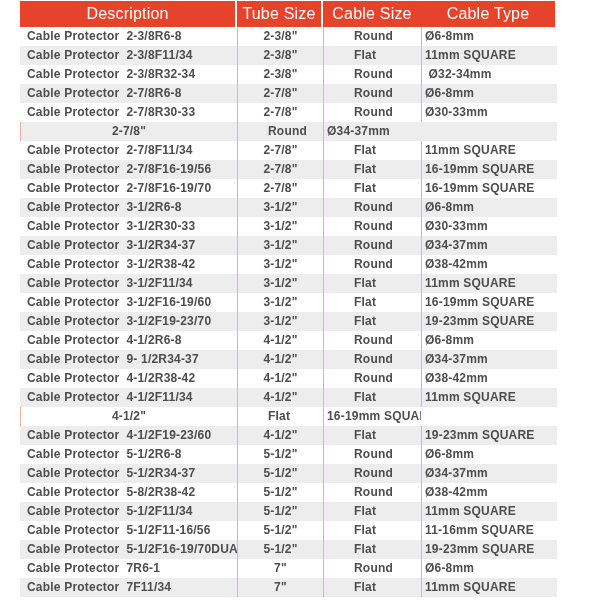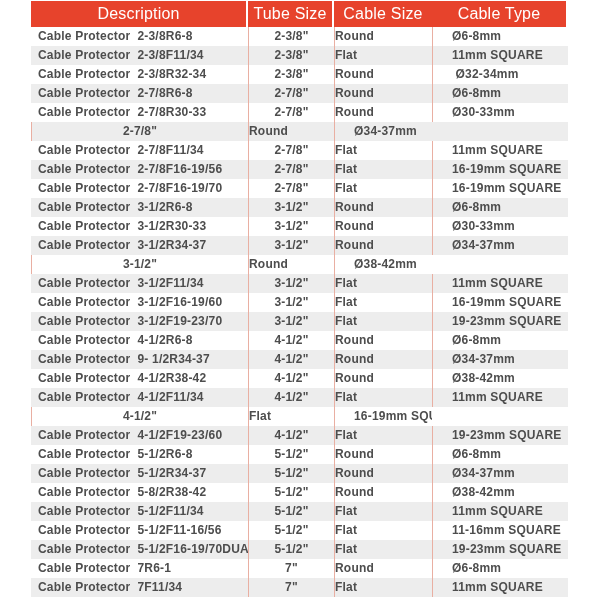--- a/index.html
+++ b/index.html
@@ -6,21 +6,21 @@
     --header-bg:#e7432c;
     --header-text:#ffffff;
     --row-alt-bg:#ededed;
     --divider:#e9afa2;
     --body-text:#4d4d4d;
   }
   *{margin:0;padding:0;box-sizing:border-box;}
   html,body{width:600px;height:600px;background:#ffffff;overflow:hidden;
     font-family:"Liberation Sans", sans-serif;}
   .page{position:relative;width:600px;height:600px;background:#ffffff;}
-  .spec-table{position:absolute;left:31px;top:1px;width:537px;}
+  .spec-table{position:absolute;left:20px;top:1px;width:537px;}
   .thead{display:grid;grid-template-columns:217px 86px 98px 136px;height:26px;}
   .th{
     background:var(--header-bg);
     color:var(--header-text);
     font-size:16px;
     line-height:26px;
     text-align:center;
     letter-spacing:.2px;
     white-space:nowrap;
     overflow:hidden;
@@ -32,22 +32,22 @@
   .td{
     font-size:12px;
     line-height:19px;
     color:var(--body-text);
     letter-spacing:.2px;
     white-space:pre;
     overflow:hidden;
   }
   .td.desc{padding-left:7px;}
   .td.tube{text-align:center;border-left:1.5px solid var(--divider);}
-  .td.type{border-left:1.5px solid var(--divider);}
-  .td.size{padding-left:19px;border-left:1.5px solid var(--divider);}
+  .td.type{padding-left:30px;border-left:1.5px solid var(--divider);}
+  .td.size{padding-left:3px;border-left:1.5px solid var(--divider);}
 </style>
 </head>
 <body>
 
 <div class="page">
   <div class="spec-table">
     <div class="thead">
       <div class="th gap">Description</div>
       <div class="th gap">Tube Size</div>
       <div class="th">Cable Size</div>
@@ -119,20 +119,21 @@
           <div class="td type">Round</div>
           <div class="td size">Ø30-33mm</div>
         </div>
         <div class="tr alt">
           <div class="td desc">Cable Protector  3-1/2R34-37</div>
           <div class="td tube">3-1/2"</div>
           <div class="td type">Round</div>
           <div class="td size">Ø34-37mm</div>
         </div>
         <div class="tr">
+          <div class="td desc">Cable Protector  3-1/2R38-42</div>
           <div class="td tube">3-1/2"</div>
           <div class="td type">Round</div>
           <div class="td size">Ø38-42mm</div>
         </div>
         <div class="tr alt">
           <div class="td desc">Cable Protector  3-1/2F11/34</div>
           <div class="td tube">3-1/2"</div>
           <div class="td type">Flat</div>
           <div class="td size">11mm SQUARE</div>
         </div>

